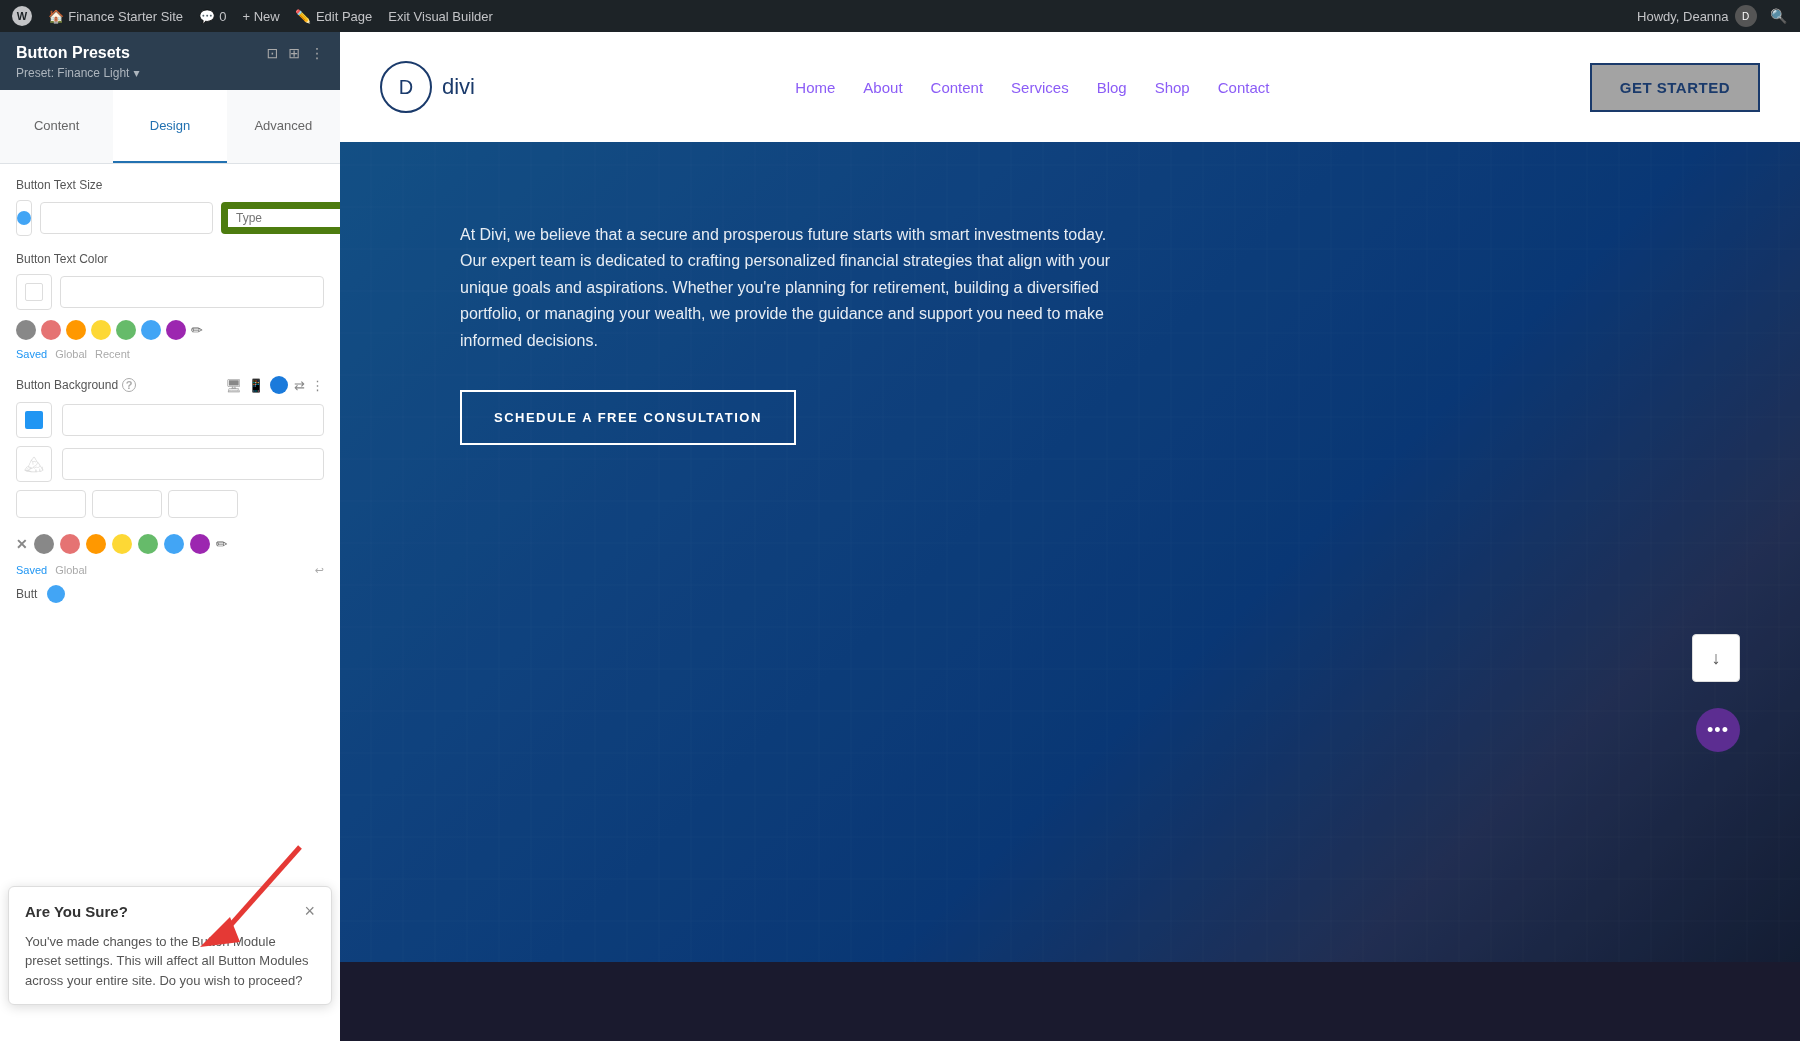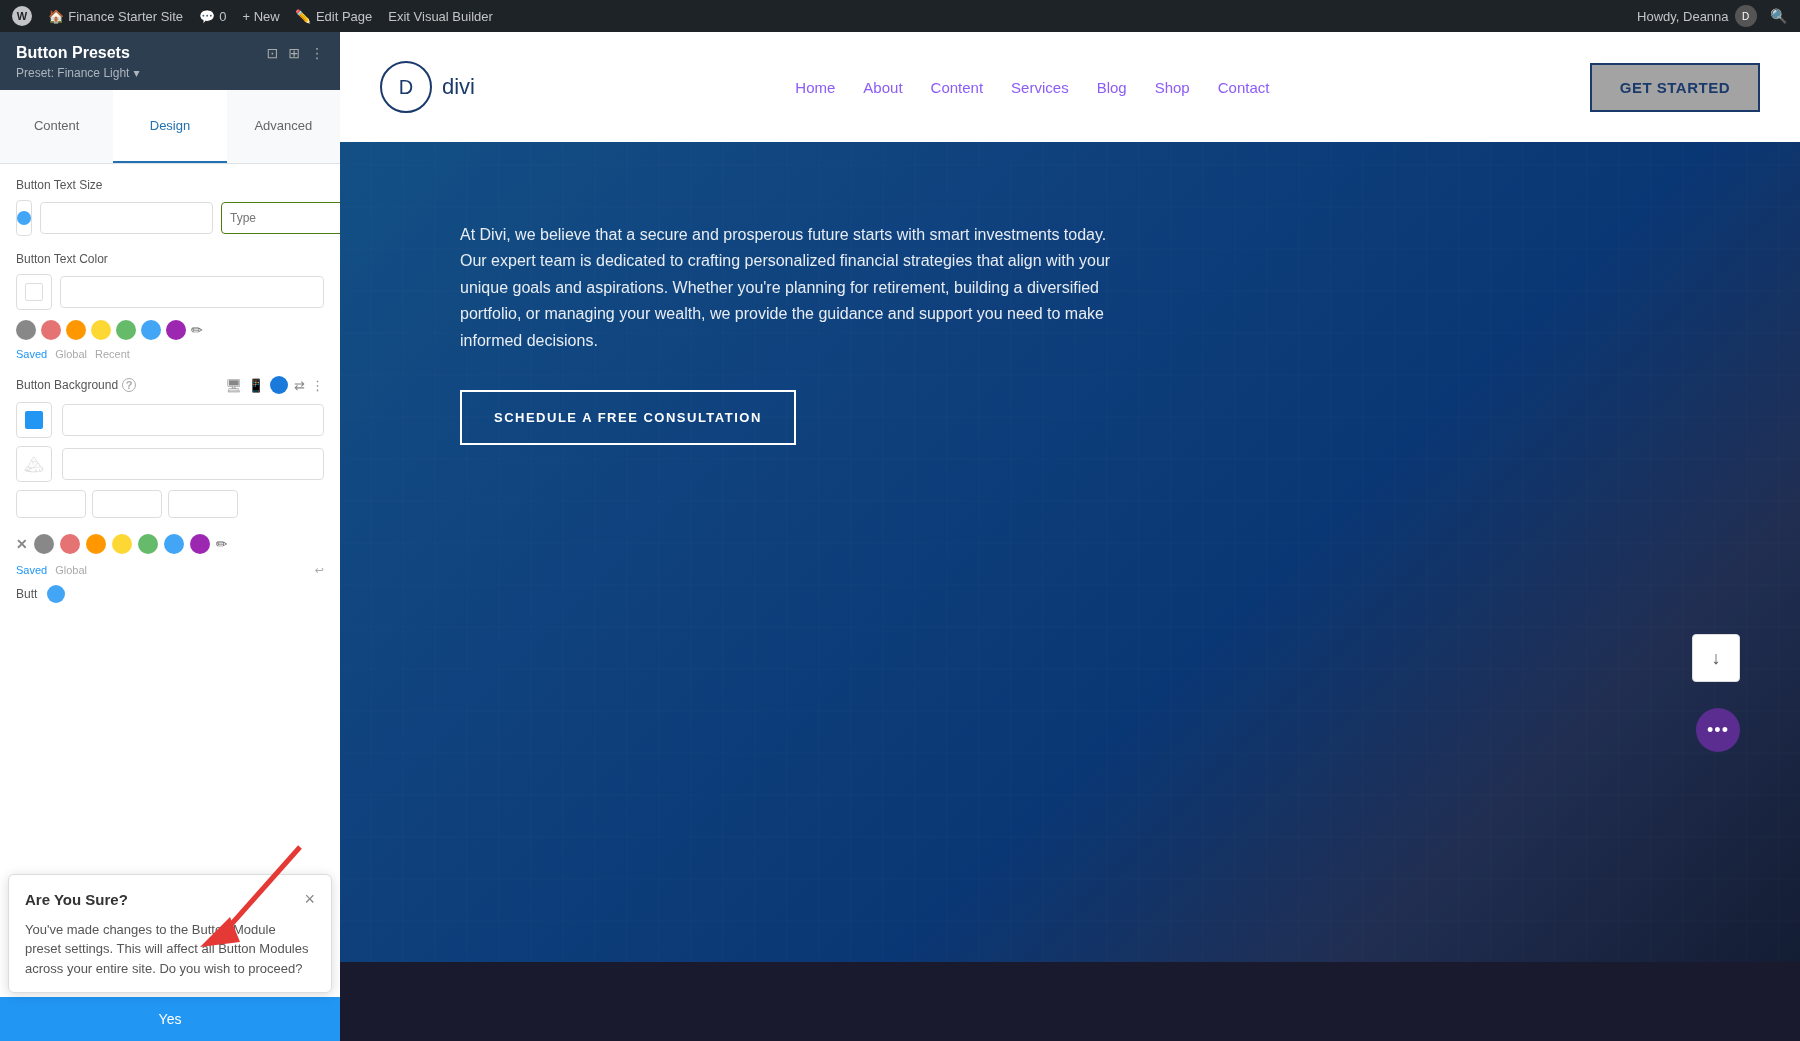--- a/index.html
+++ b/index.html
@@ -136,21 +136,21 @@
       border: 1px solid #ddd;
       border-radius: 4px;
       background: white;
       padding: 0 8px;
       font-size: 12px;
       color: #555;
     }
     .setting-select-box {
       flex: 1;
       height: 32px;
-      border: 1px solid #4d7c0f;
+      border: 7px solid #4d7c0f;
       border-radius: 4px;
       background: white;
       padding: 0 8px;
       font-size: 12px;
       color: #555;
     }
 
     
     .color-swatch-row {
       display: flex;
@@ -223,21 +223,21 @@
       display: flex;
       align-items: center;
       gap: 6px;
       margin-bottom: 10px;
     }
     .x-icon { color: #888; font-size: 14px; font-weight: bold; }
 
     
     .dialog-box {
       position: absolute;
-      bottom: 48px;
+      bottom: 36px;
       left: 8px;
       right: 8px;
       background: white;
       border: 1px solid #ddd;
       border-radius: 6px;
       padding: 14px 16px;
       box-shadow: 0 2px 12px rgba(0,0,0,0.15);
       z-index: 10;
     }
     .dialog-title-row {
@@ -592,23 +592,20 @@
       <p class="dialog-text">You've made changes to the Button Module preset settings. This will affect all Button Modules across your entire site. Do you wish to proceed?</p>
     </div>
 
     <div class="red-arrow">
       <svg width="140" height="120" viewBox="0 0 140 120">
         <line x1="120" y1="10" x2="40" y2="100" stroke="#e53935" stroke-width="5"></line>
         <polygon points="20,110 50,80 60,105" fill="#e53935"></polygon>
       </svg>
     </div>
 
-    <div class="yes-button-bar">
-      <span>Yes</span>
-    </div>
 
   </div>
 
   <div class="preview-area">
 
     <div class="website-header">
       <div class="site-logo">
         <div class="logo-circle">
           <span>D</span>
         </div>

